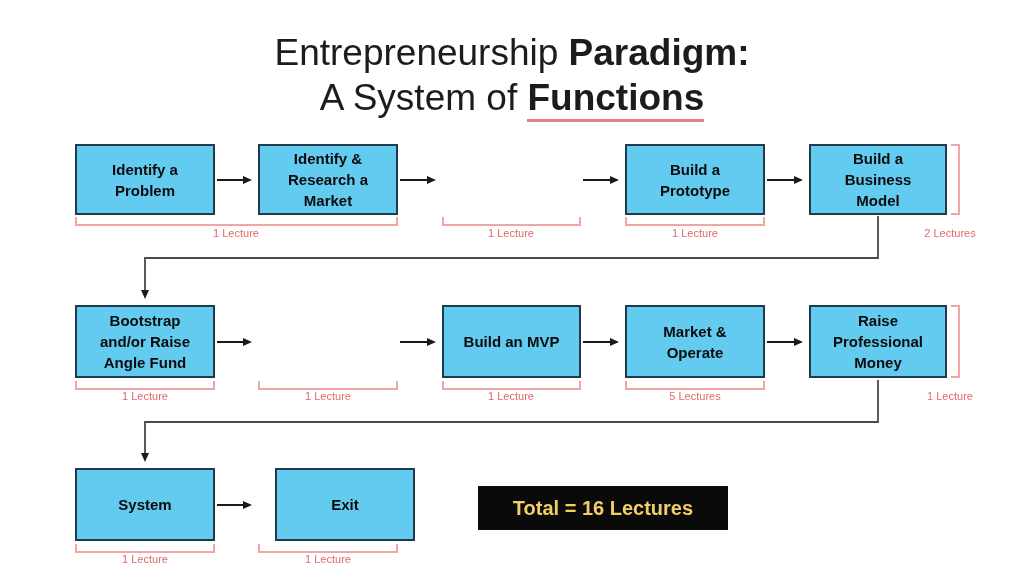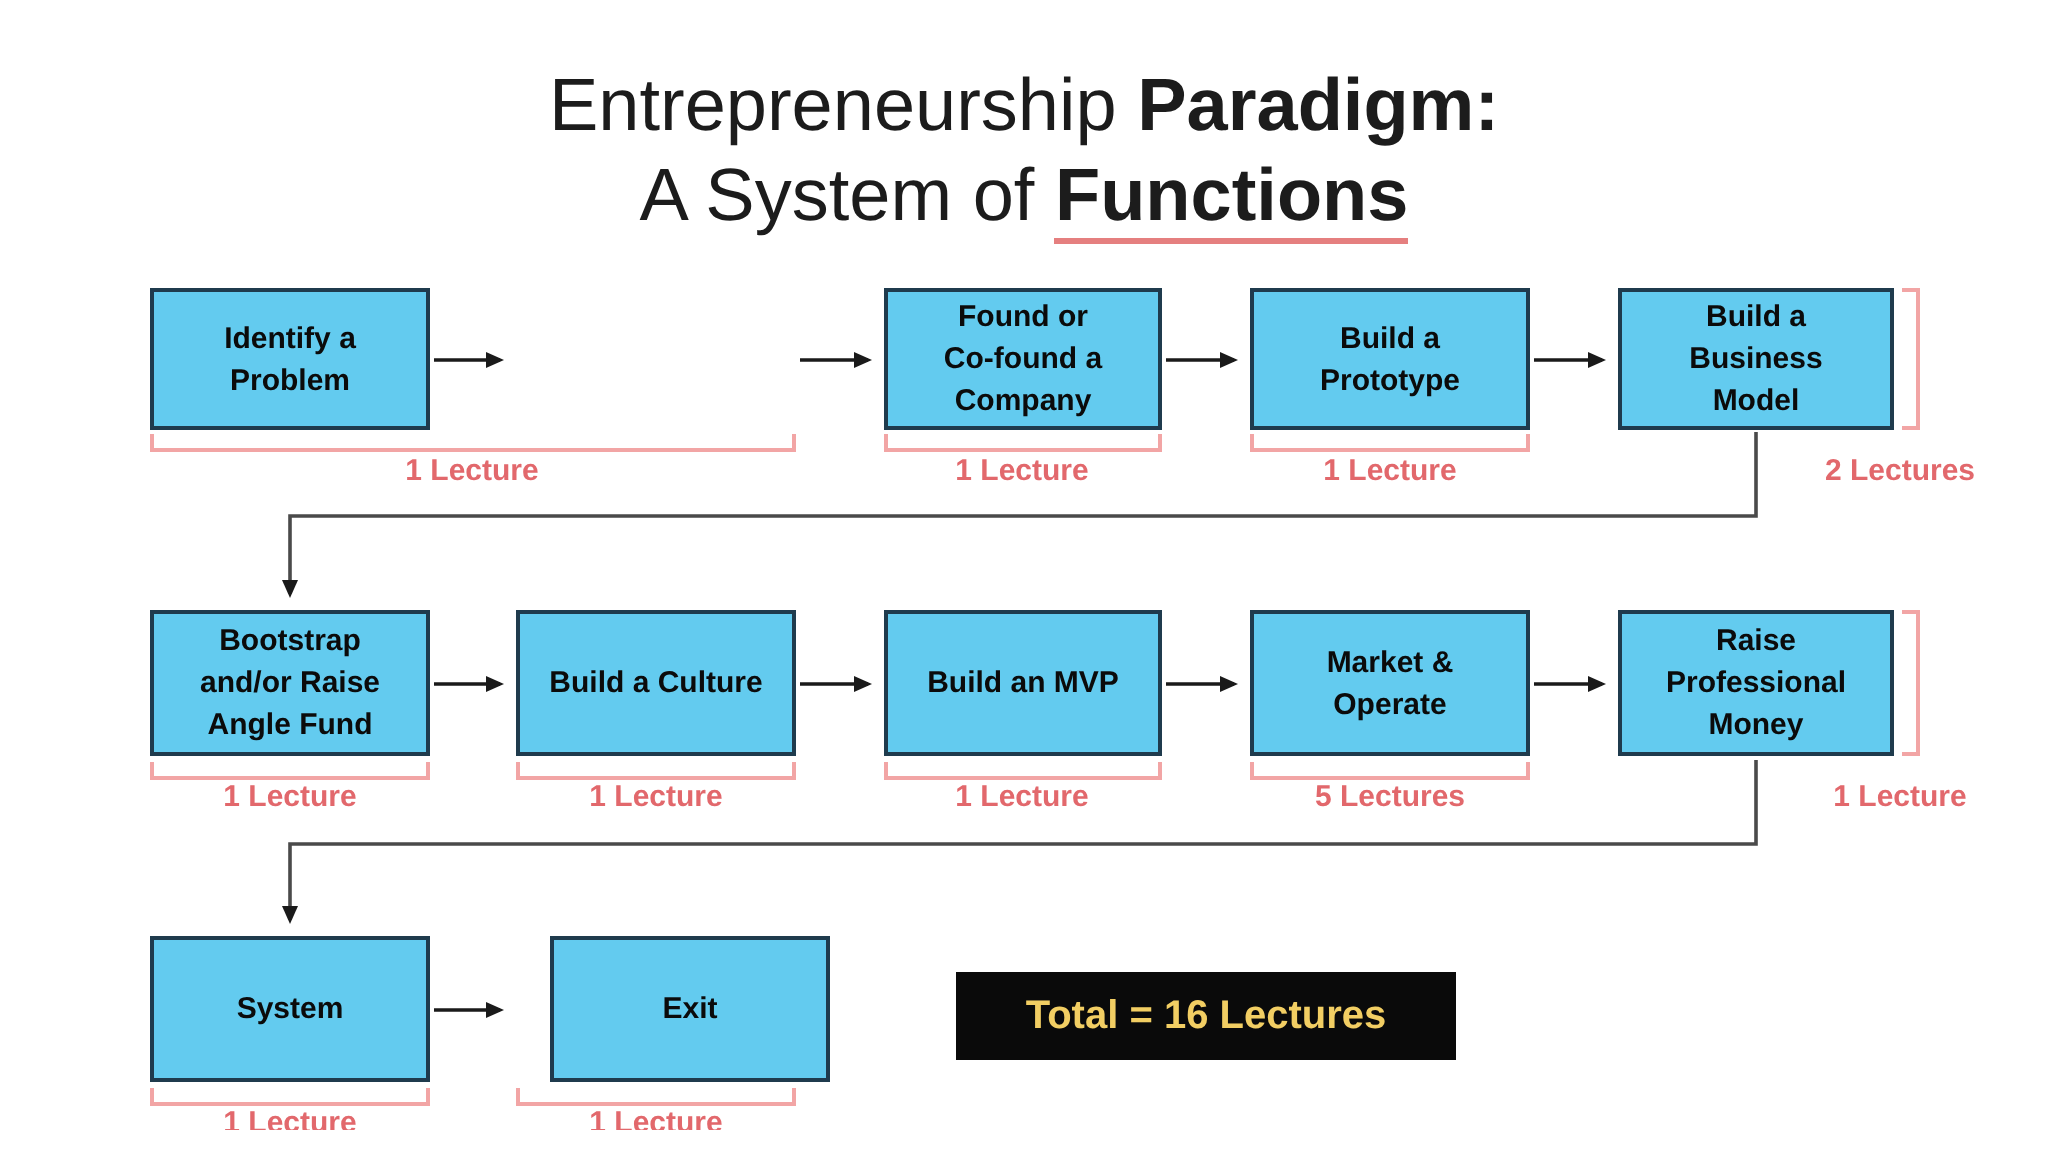--- a/index.html
+++ b/index.html
@@ -38,21 +38,21 @@
     border-bottom:2px solid var(--bracket);
   }
   .vbracket{
     position:absolute;box-sizing:border-box;width:9px;
     border-top:2px solid var(--bracket);
     border-bottom:2px solid var(--bracket);
     border-right:2px solid var(--bracket);
   }
   .lecture{
     position:absolute;width:120px;text-align:center;
-    font-weight:700;font-size:15px;color:var(--lecture-text);
+    font-weight:400;font-size:11px;color:var(--lecture-text);
   }
   #wires{position:absolute;left:0;top:0;width:1024px;height:576px;pointer-events:none;}
   .aline{stroke:var(--arrow);stroke-width:1.8;fill:none;}
   .cline{stroke:var(--connector);stroke-width:1.8;fill:none;}
   .mk{fill:var(--arrow);}
   .totalbox{
     position:absolute;left:478px;top:486px;width:250px;height:44px;
     background:var(--total-bg);color:var(--total-text);
     display:flex;align-items:center;justify-content:center;
     font-weight:700;font-size:20px;
@@ -87,42 +87,41 @@
 
     <line class="aline" x1="217" y1="505" x2="250" y2="505" marker-end="url(#ah)"></line>
 
     <polyline class="cline" points="878,216 878,258 145,258 145,297" marker-end="url(#ah)"></polyline>
 
     <polyline class="cline" points="878,380 878,422 145,422 145,460" marker-end="url(#ah)"></polyline>
   </svg>
 
   <div class="nodebox" style="left:75px;top:144px;width:140px;height:71px">Identify a
 Problem</div>
-  <div class="nodebox" style="left:442px;top:144px;width:139px;height:71px">Found or
-Co-found a
-Company</div>
+  <div class="nodebox" style="left:258px;top:144px;width:140px;height:71px">Identify &amp;
+Research a
+Market</div>
   <div class="nodebox" style="left:625px;top:144px;width:140px;height:71px">Build a
 Prototype</div>
   <div class="nodebox" style="left:809px;top:144px;width:138px;height:71px">Build a
 Business
 Model</div>
 
   <div class="hbracket" style="left:75px;top:217px;width:323px"></div>
   <div class="hbracket" style="left:442px;top:217px;width:139px"></div>
   <div class="hbracket" style="left:625px;top:217px;width:140px"></div>
   <div class="vbracket" style="left:951px;top:144px;height:71px"></div>
   <div class="lecture" style="left:176px;top:227px">1 Lecture</div>
   <div class="lecture" style="left:451px;top:227px">1 Lecture</div>
   <div class="lecture" style="left:635px;top:227px">1 Lecture</div>
   <div class="lecture" style="left:890px;top:227px">2 Lectures</div>
 
   <div class="nodebox" style="left:75px;top:305px;width:140px;height:73px">Bootstrap
 and/or Raise
 Angle Fund</div>
-  <div class="nodebox" style="left:258px;top:305px;width:140px;height:73px">Build a Culture</div>
   <div class="nodebox" style="left:442px;top:305px;width:139px;height:73px">Build an MVP</div>
   <div class="nodebox" style="left:625px;top:305px;width:140px;height:73px">Market &amp;
 Operate</div>
   <div class="nodebox" style="left:809px;top:305px;width:138px;height:73px">Raise
 Professional
 Money</div>
 
   <div class="hbracket" style="left:75px;top:381px;width:140px"></div>
   <div class="hbracket" style="left:258px;top:381px;width:140px"></div>
   <div class="hbracket" style="left:442px;top:381px;width:139px"></div>

